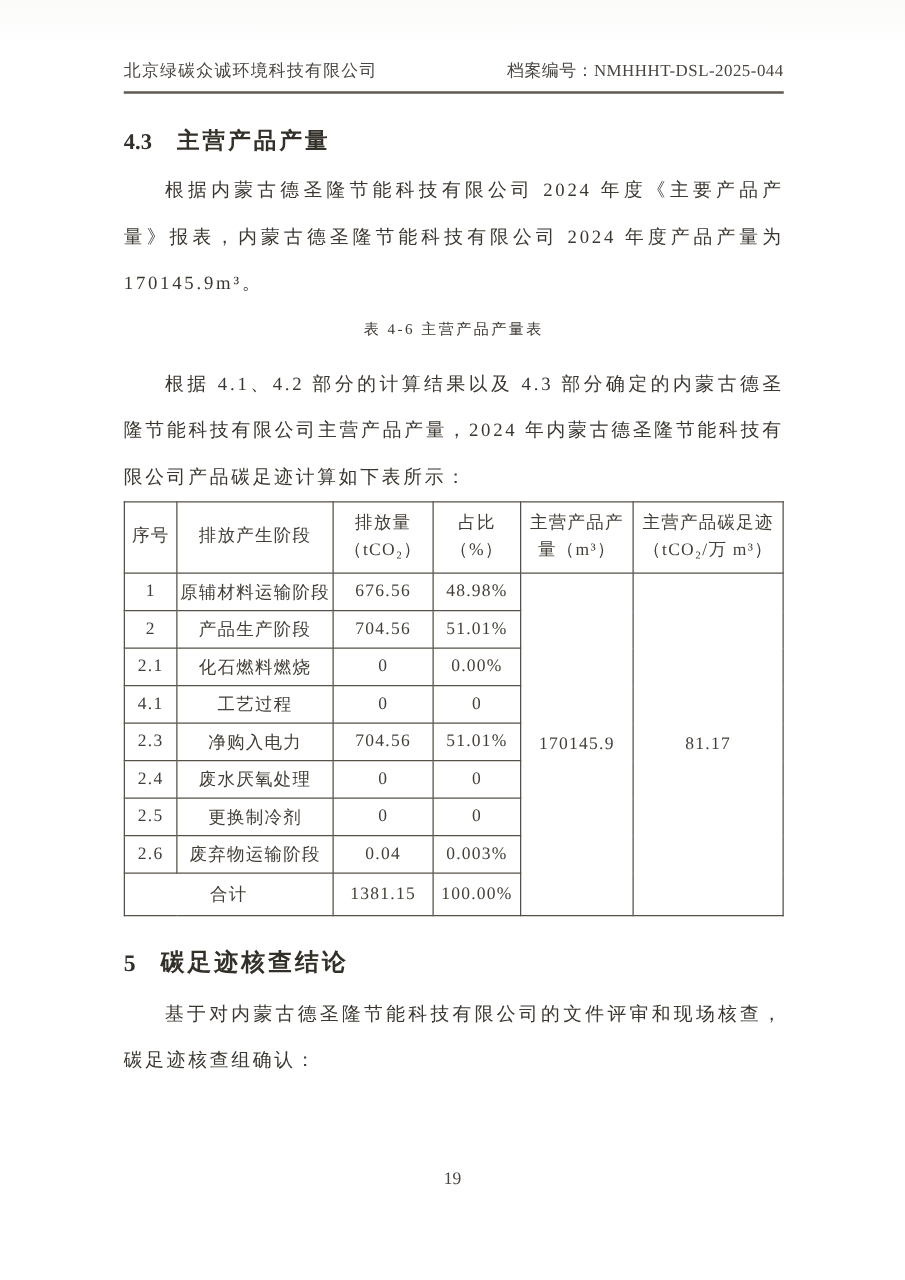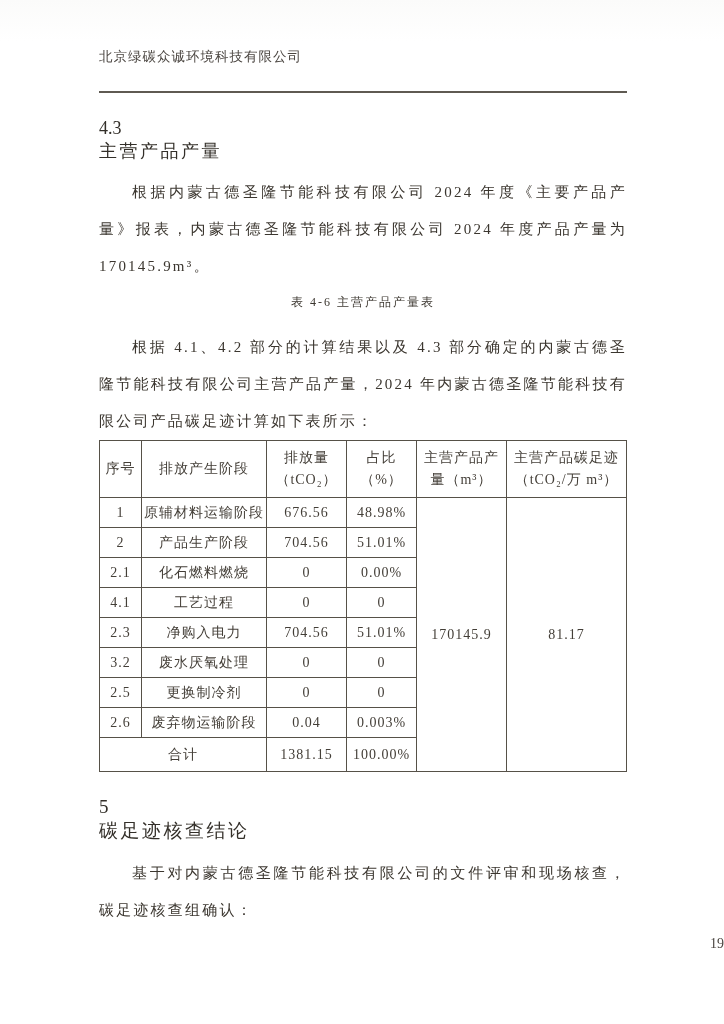--- a/index.html
+++ b/index.html
@@ -19,36 +19,35 @@
     position: absolute;
     left: 99px; top: 0;
     width: 528px;
   }
   
   .doc-header {
     display: flex;
     justify-content: space-between;
     align-items: flex-end;
     margin-top: 48px;
-    padding-bottom: 25px;
+    padding-bottom: 7px;
     border-bottom: 2px solid #5f5a52;
     font-size: 13.5px;
     letter-spacing: 1px;
     color: #4a4540;
   }
   .doc-header .right { letter-spacing: 0.4px; }
   
   .h2 {
     display: flex;
-    align-items: flex-start;
-    font-weight: normal;
+    align-items: flex-end;
+    font-weight: bold;
     font-size: 18px;
     letter-spacing: 2.5px;
     color: #332f29;
-    flex-direction: column;
   }
   .h2 .num { letter-spacing: 0; margin-right: 20px; }
   .h2.s43 { margin-top: 25px; }
   .h2.s44 { margin-top: 16px; }
   .h2.s5  { margin-top: 24px; font-size: 19px; }
   
   .para {
     margin-top: 11px;
     font-size: 15px;
     line-height: 37px;
@@ -88,33 +87,34 @@
   .t46 td { height: 38px; font-size: 14.5px; }
   .t47 th { height: 56px; line-height: 22px; }
   .t47 td { height: 29px; }
   .t47 td.total-cell { height: 33px; }
   
   .page-number {
     position: absolute;
     top: 936px;
     left: 0;
     width: 724px;
-    text-align: right;
+    text-align: center;
     font-size: 14px;
     color: #4a4540;
   }
 </style>
 </head>
 <body>
 
 <div class="page">
   <div class="content">
 
     <div class="doc-header">
       <span class="left">北京绿碳众诚环境科技有限公司</span>
+      <span class="right"><span>档案编号：</span><span>NMHHHT-DSL-2025-044</span></span>
     </div>
 
     <div class="h2 s43">
       <span class="num">4.3</span>
       <span class="ttl">主营产品产量</span>
     </div>
     <div class="para">根据内蒙古德圣隆节能科技有限公司 2024 年度《主要产品产量》报表，内蒙古德圣隆节能科技有限公司 2024 年度产品产量为 170145.9m³。</div>
 
     <div class="caption">表 4-6  主营产品产量表</div>
     <table class="t46">
@@ -175,21 +175,21 @@
         <td>0</td>
         <td>0</td>
       </tr>
       <tr>
         <td>2.3</td>
         <td>净购入电力</td>
         <td>704.56</td>
         <td>51.01%</td>
       </tr>
       <tr>
-        <td>3.2</td>
+        <td>2.4</td>
         <td>废水厌氧处理</td>
         <td>0</td>
         <td>0</td>
       </tr>
       <tr>
         <td>2.5</td>
         <td>更换制冷剂</td>
         <td>0</td>
         <td>0</td>
       </tr>

